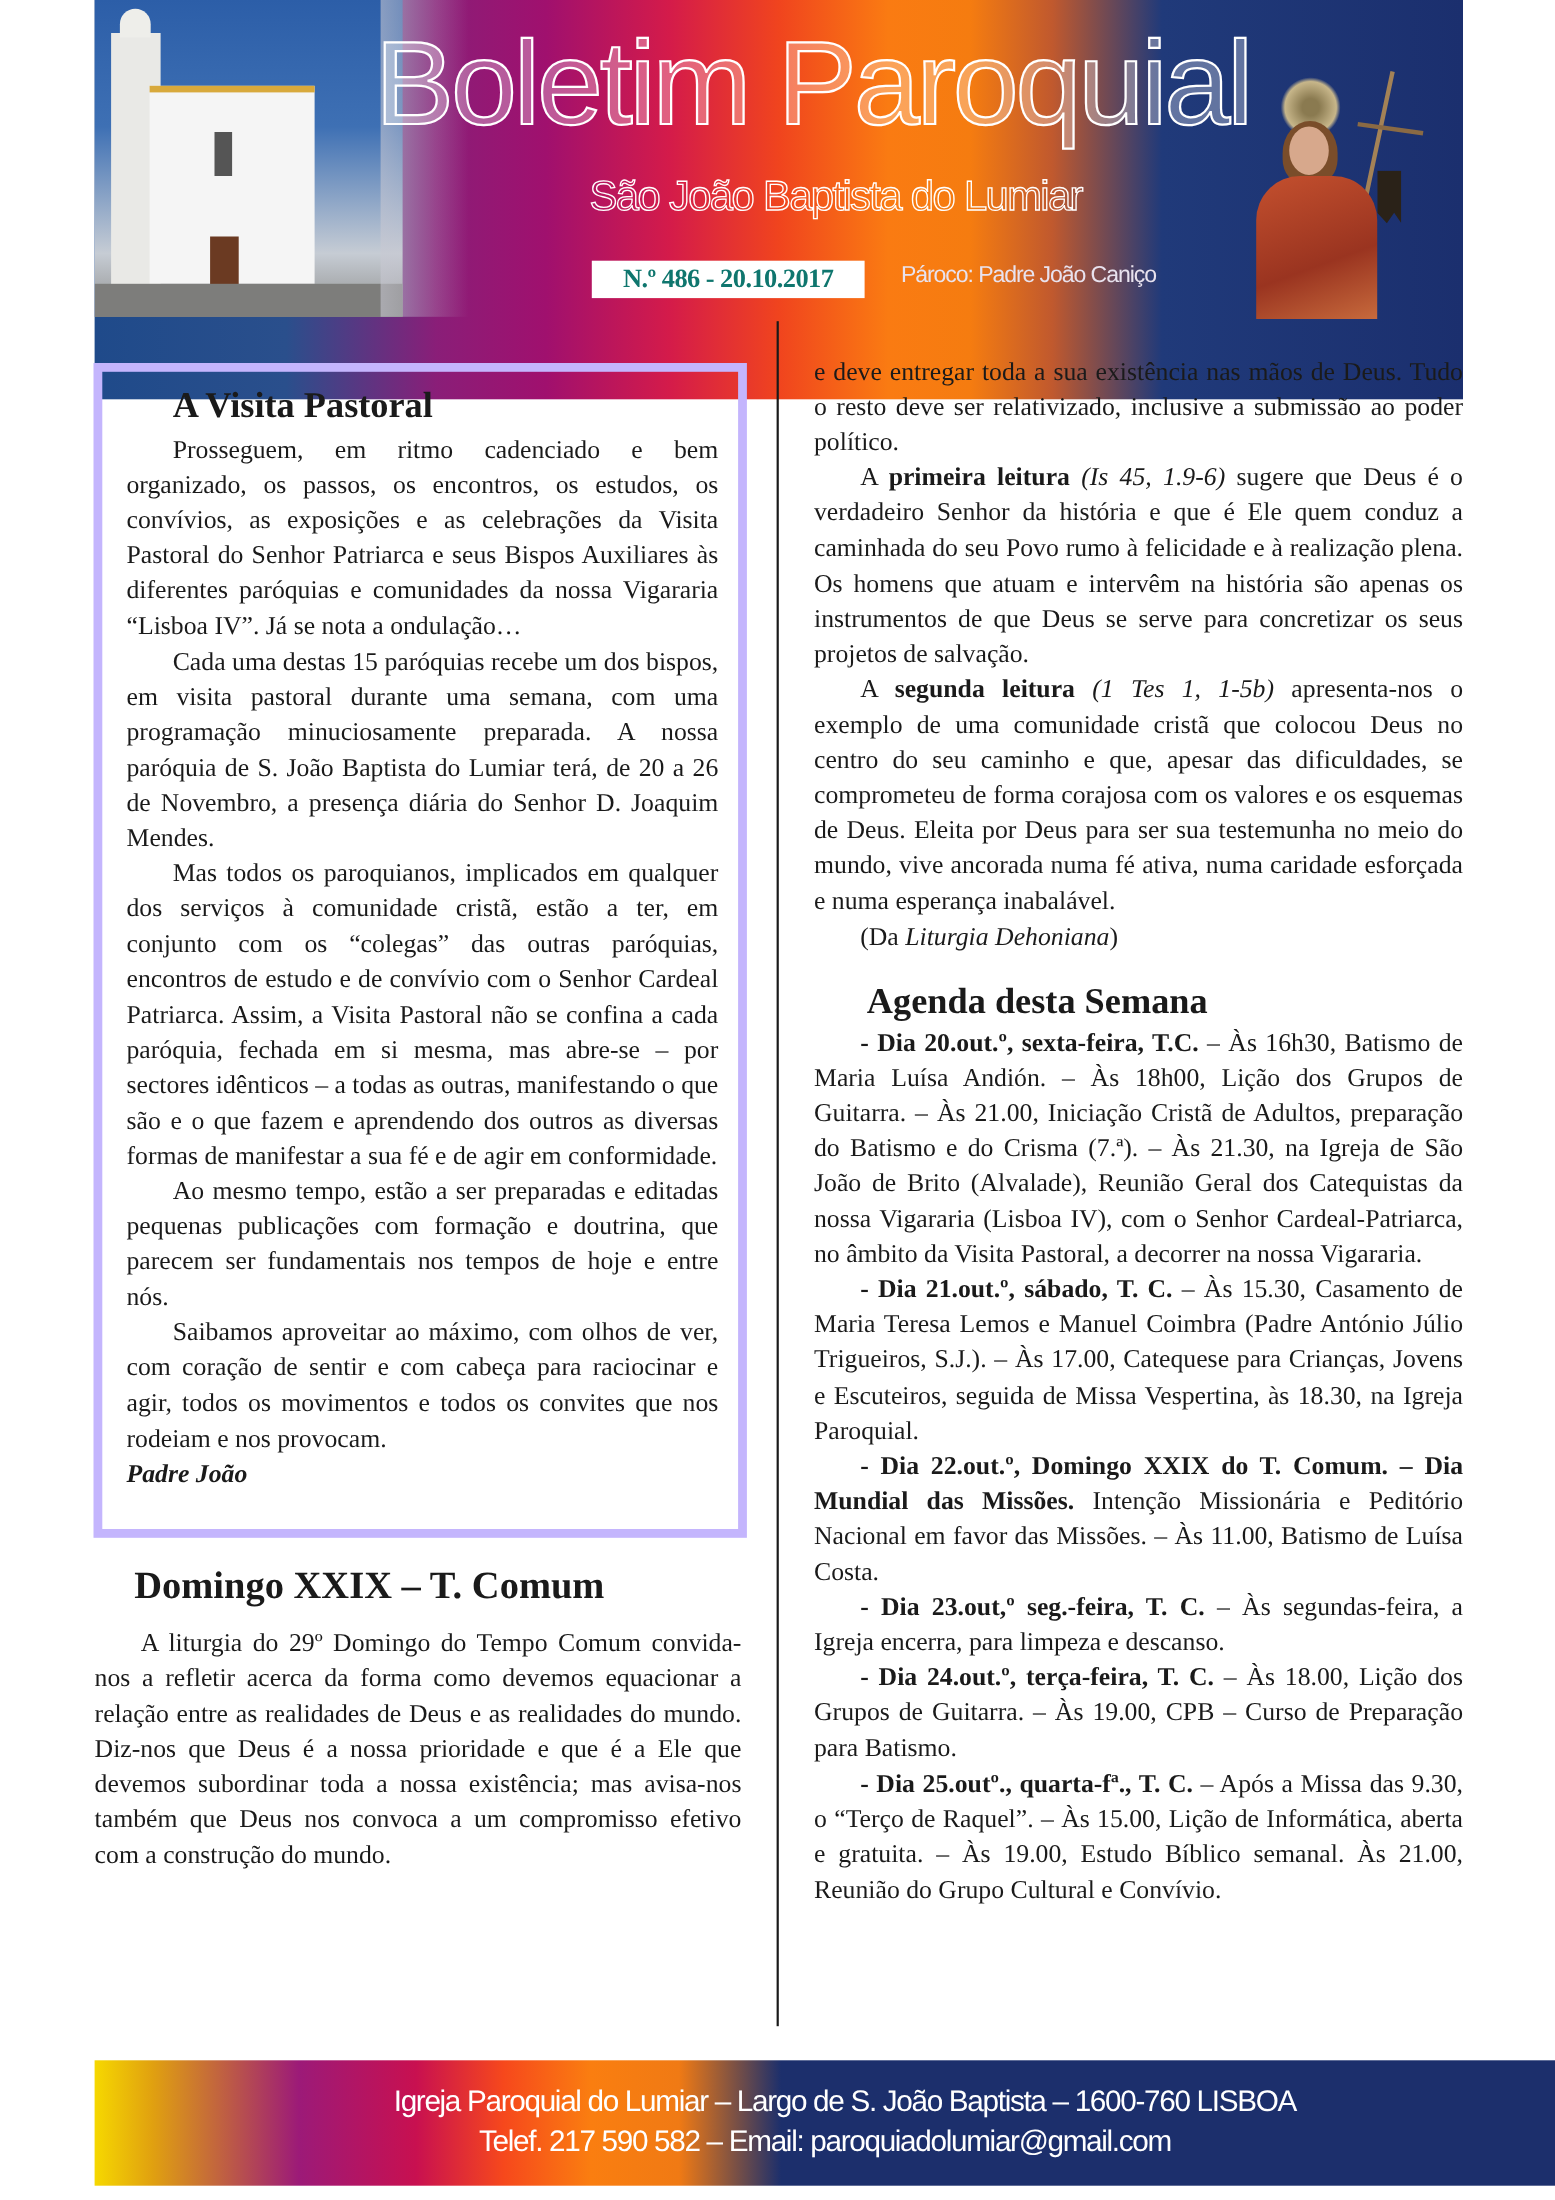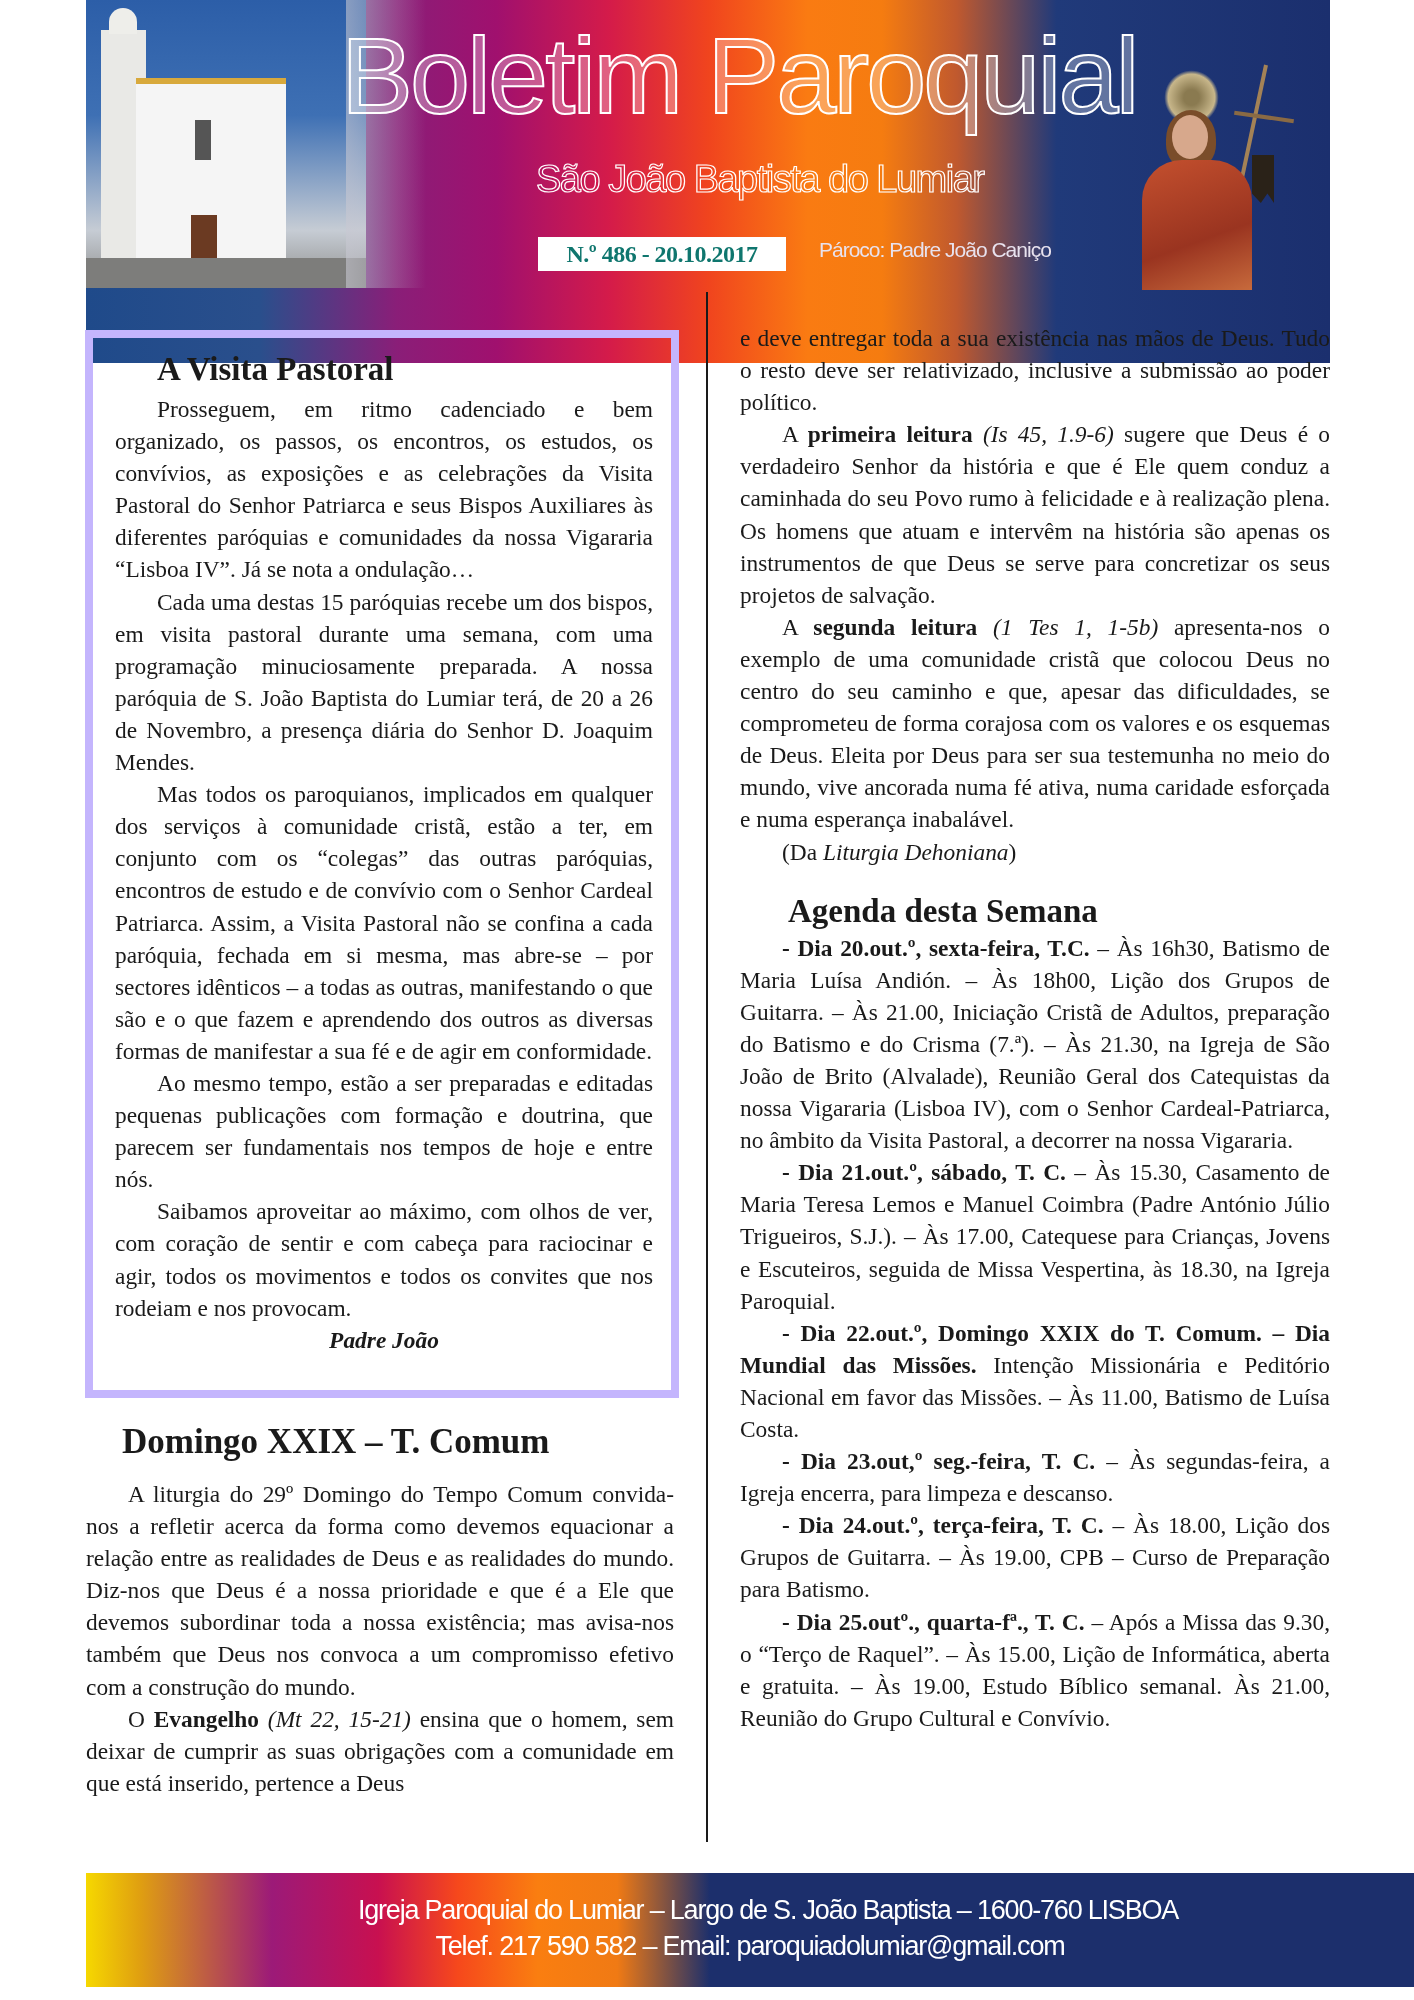--- a/index.html
+++ b/index.html
@@ -74,21 +74,21 @@
   .text p.noindent { text-indent: 0; }
   .b { font-weight: bold; }
   .i { font-style: italic; }
 
   
   .pastoral-box {
     position: absolute; left: 85px; top: 330px; width: 594px; height: 1068px;
     border: 8px solid #c4b5fd; padding: 10px 18px 0 22px;
   }
   .box-title { font-size: 33px; font-weight: bold; line-height: 42px; margin-left: 42px; margin-bottom: 3px; }
-  .signature { font-size: 23.4px; font-weight: bold; font-style: italic; text-align: center; line-height: 32px; }
+  .signature { font-size: 23.4px; font-weight: bold; font-style: italic; text-align: left; line-height: 32px; }
 
   .domingo-section { position: absolute; left: 86px; top: 1420px; width: 588px; }
   .section-title { font-size: 35px; font-weight: bold; line-height: 44px; margin-left: 36px; margin-bottom: 14px; }
 
   
   .right-col { position: absolute; left: 740px; top: 322px; width: 590px; }
   .attribution { text-indent: 42px; }
   .agenda-title { font-size: 33px; font-weight: bold; line-height: 42px; margin-left: 48px; margin-top: 22px; margin-bottom: 0; }
 
   
@@ -141,21 +141,20 @@
     <p>Ao mesmo tempo, estão a ser preparadas e editadas pequenas publicações com formação e doutrina, que parecem ser fundamentais nos tempos de hoje e entre nós.</p>
     <p>Saibamos aproveitar ao máximo, com olhos de ver, com coração de sentir e com cabeça para raciocinar e agir, todos os movimentos e todos os convites que nos rodeiam e nos provocam.</p>
   </div>
   <div class="signature">Padre João</div>
 </div>
 
 <div class="domingo-section">
   <h2 class="section-title">Domingo XXIX – T. Comum</h2>
   <div class="text">
     <p>A liturgia do 29º Domingo do Tempo Comum convida-nos a refletir acerca da forma como devemos equacionar a relação entre as realidades de Deus e as realidades do mundo. Diz-nos que Deus é a nossa prioridade e que é a Ele que devemos subordinar toda a nossa existência; mas avisa-nos também que Deus nos convoca a um compromisso efetivo com a construção do mundo.</p>
-    <p><span>O </span><span class="b">Evangelho</span><span class="i"> (Mt 22, 15-21)</span><span> ensina que o homem, sem deixar de cumprir as suas obrigações com a comunidade em que está inserido, pertence a Deus</span></p>
   </div>
 </div>
 
 <div class="right-col">
   <div class="text">
     <p class="noindent">e deve entregar toda a sua existência nas mãos de Deus. Tudo o resto deve ser relativizado, inclusive a submissão ao poder político.</p>
     <p><span>A </span><span class="b">primeira leitura</span><span class="i"> (Is 45, 1.9-6)</span><span> sugere que Deus é o verdadeiro Senhor da história e que é Ele quem conduz a caminhada do seu Povo rumo à felicidade e à realização plena. Os homens que atuam e intervêm na história são apenas os instrumentos de que Deus se serve para concretizar os seus projetos de salvação.</span></p>
     <p><span>A </span><span class="b">segunda leitura</span><span class="i"> (1 Tes 1, 1-5b)</span><span> apresenta-nos o exemplo de uma comunidade cristã que colocou Deus no centro do seu caminho e que, apesar das dificuldades, se comprometeu de forma corajosa com os valores e os esquemas de Deus. Eleita por Deus para ser sua testemunha no meio do mundo, vive ancorada numa fé ativa, numa caridade esforçada e numa esperança inabalável.</span></p>
     <p class="attribution"><span>(Da </span><span class="i">Liturgia Dehoniana</span><span>)</span></p>
   </div>

